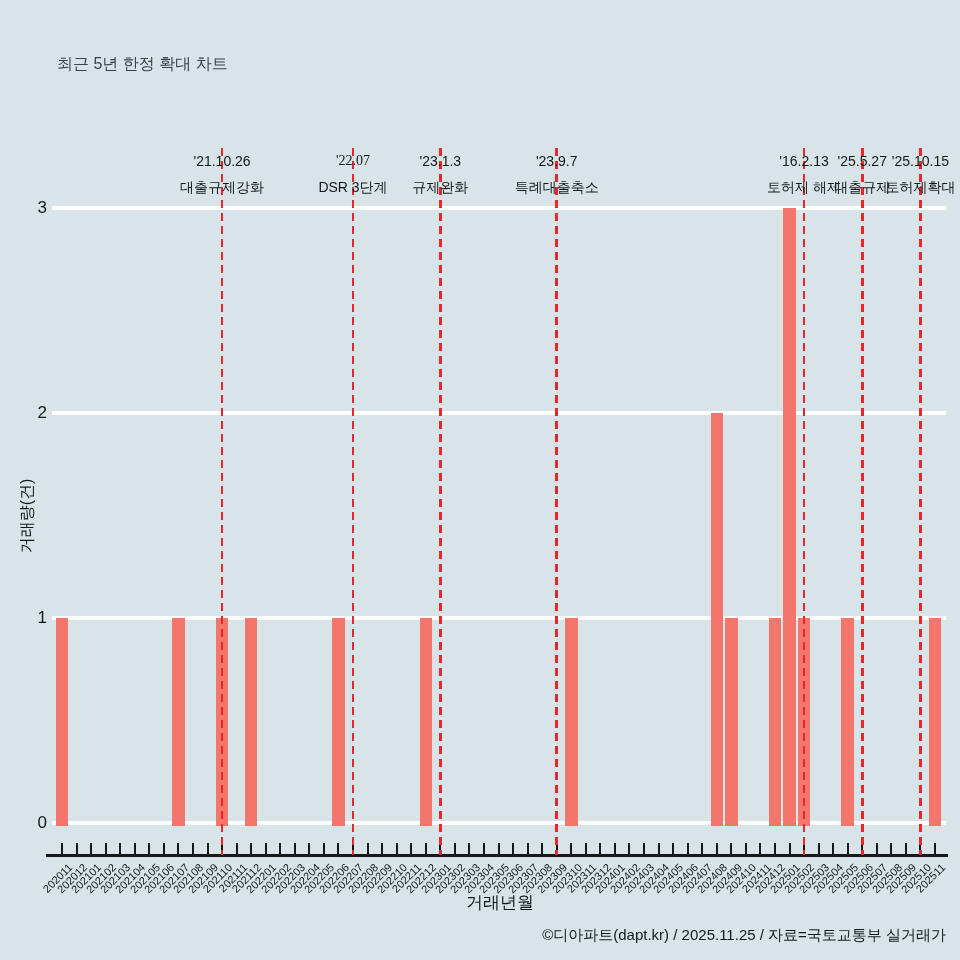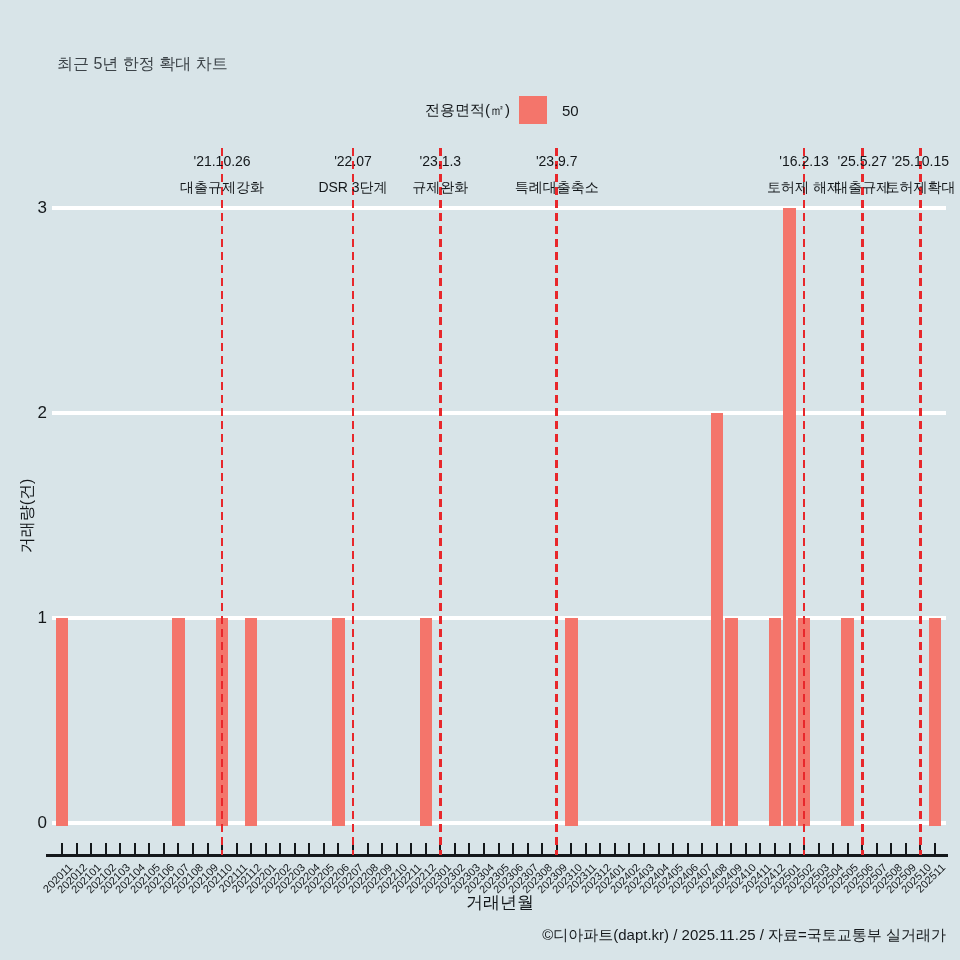--- a/index.html
+++ b/index.html
@@ -28,25 +28,20 @@
     font-size:16px; white-space:nowrap; color:#14181b; }
   .x-axis-title { position:absolute; left:500px; top:891px; transform:translateX(-50%); font-size:17px; color:#14181b; }
   .attribution { position:absolute; top:926px; left:0; width:946px; text-align:right; font-size:15px; color:#14181b; }
 </style>
 </head>
 <body>
 
 <div id="canvas">
   <div class="subtitle">최근 5년 한정 확대 차트</div>
 
-  <div class="legend">
-    <span>전용면적(㎡)</span>
-    <span class="swatch" style="background: rgb(244, 117, 107);"></span>
-    <span>50</span>
-  </div>
 
   <div id="plot">
       <div class="grid-line" style="left: 52px; width: 894px; top: 821px;"></div>
       <div class="ytick" style="left: 13px; top: 813px;">0</div>
       <div class="grid-line" style="left: 52px; width: 894px; top: 616px;"></div>
       <div class="ytick" style="left: 13px; top: 608px;">1</div>
       <div class="grid-line" style="left: 52px; width: 894px; top: 411px;"></div>
       <div class="ytick" style="left: 13px; top: 403px;">2</div>
       <div class="grid-line" style="left: 52px; width: 894px; top: 206px;"></div>
       <div class="ytick" style="left: 13px; top: 198px;">3</div>
@@ -306,21 +301,21 @@
         <span>202510</span>
       </div>
       <div class="xtick-mark" style="left: 934px; top: 843px;"></div>
       <div class="xtick-anchor" style="left: 939px; top: 861px;">
         <span>202511</span>
       </div>
       <div class="event-line" style="left: 220.8px; top: 148px; height: 707px;"></div>
       <div class="evt-date" style="left: 222.05px; top: 153px;">'21.10.26</div>
       <div class="evt-label" style="left: 222.05px; top: 179px;">대출규제강화</div>
       <div class="event-line" style="left: 351.75px; top: 148px; height: 707px;"></div>
-      <div class="evt-date" style="left: 353px; top: 153px;">'22.07</div>
+      <div class="evt-date" style="left: 353px; top: 153px; font-family: Liberation Serif, serif;">'22.07</div>
       <div class="evt-label" style="left: 353px; top: 179px;">DSR 3단계</div>
       <div class="event-line" style="left: 439.05px; top: 148px; height: 707px;"></div>
       <div class="evt-date" style="left: 440.3px; top: 153px;">'23.1.3</div>
       <div class="evt-label" style="left: 440.3px; top: 179px;">규제완화</div>
       <div class="event-line" style="left: 555.45px; top: 148px; height: 707px;"></div>
       <div class="evt-date" style="left: 556.7px; top: 153px;">'23.9.7</div>
       <div class="evt-label" style="left: 556.7px; top: 179px;">특례대출축소</div>
       <div class="event-line" style="left: 802.8px; top: 148px; height: 707px;"></div>
       <div class="evt-date" style="left: 804.05px; top: 153px;">'16.2.13</div>
       <div class="evt-label" style="left: 804.05px; top: 179px;">토허제 해제</div>

